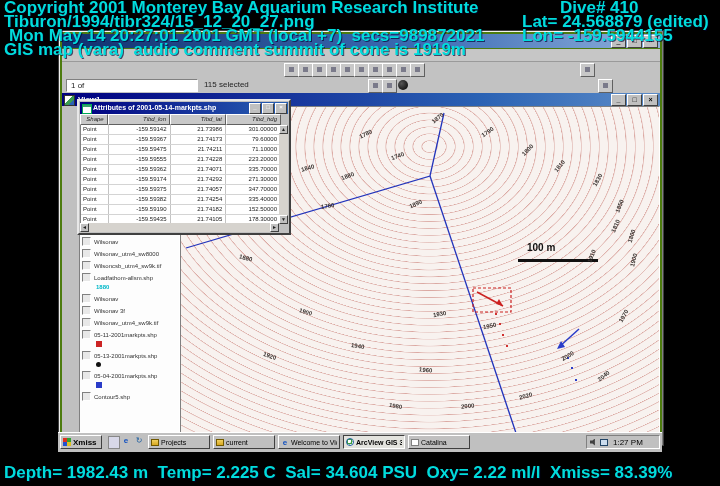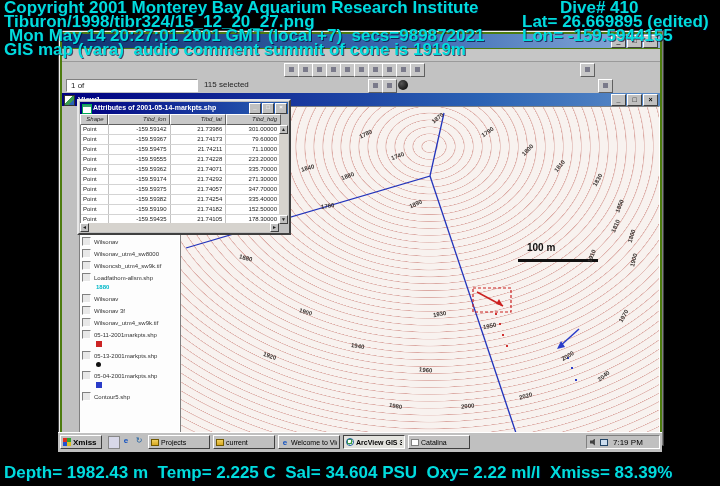--- a/index.html
+++ b/index.html
@@ -445,24 +445,24 @@
         <span class="tlabel">ArcView GIS 3.2</span>
       </div>
       <div class="taskbtn">
         <span class="ticon i-document"></span>
         <span class="tlabel">Catalina</span>
       </div>
     </div>
   <div class="tray">
     <span class="spk"></span>
     <span class="mon"></span>
-    <span class="clock">7:19 PM</span>
+    <span class="clock">1:27 PM</span>
   </div>
 </div>
 
 <div class="ov" style="left:4px;top:1px">Copyright 2001 Monterey Bay Aquarium Research Institute</div>
 <div class="ov" style="left:560px;top:1px">Dive# 410</div>
-<div class="ov" style="left:4px;top:15px">Tiburon/1998/tibr324/15_12_20_27.png</div>
-<div class="ov" style="left:522px;top:15px">Lat= 26.669895 (edited)</div>
+<div class="ov" style="left:4px;top:15px">Tiburon/1994/tibr324/15_12_20_27.png</div>
+<div class="ov" style="left:522px;top:15px">Lat= 24.568879 (edited)</div>
 <div class="ov" style="left:9px;top:29px">Mon May 14 20:27:01 2001 GMT (local +7)  secs=989872021</div>
 <div class="ov" style="left:522px;top:29px">Lon= -159.5944155</div>
 <div class="ov" style="left:4px;top:43px">GIS map (vara)  audio comment summit of cone is 1919m</div>
 <div class="ov" style="left:4px;top:466px">Depth= 1982.43 m  Temp= 2.225 C  Sal= 34.604 PSU  Oxy= 2.22 ml/l  Xmiss= 83.39%</div>
 
 </body></html>

